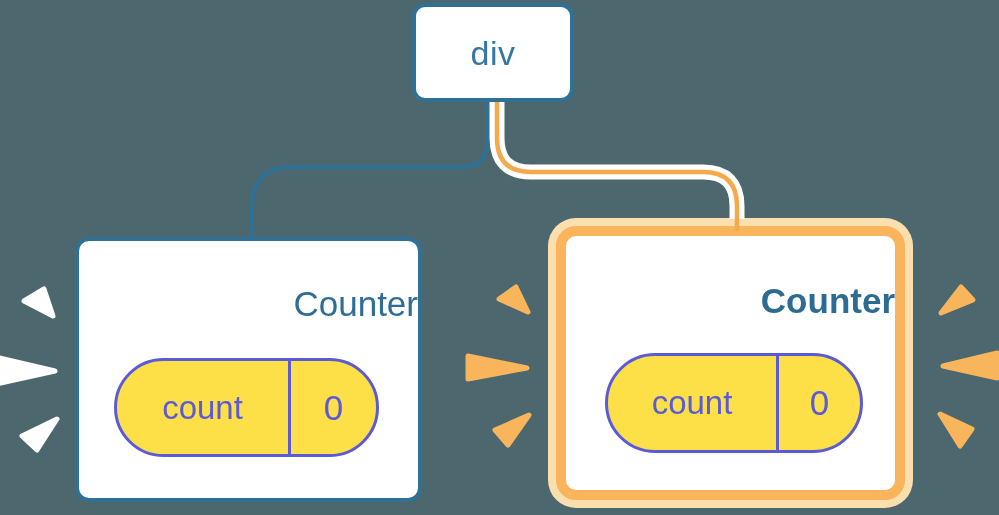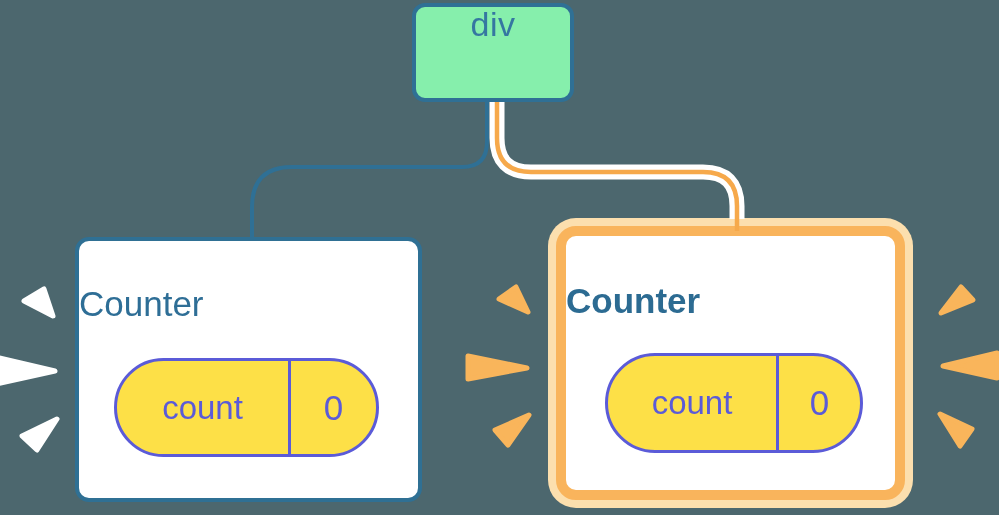--- a/index.html
+++ b/index.html
@@ -8,43 +8,43 @@
     background:#4C676E;
     font-family:"Liberation Sans", sans-serif;
     overflow:hidden;
   }
   .stage{position:relative;width:999px;height:515px;background:#4C676E;overflow:hidden;}
   svg.layer{position:absolute;left:0;top:0;width:999px;height:515px;pointer-events:none;}
 
   
   .root-node{
     position:absolute;left:412px;top:3px;width:154px;height:91px;
-    background:#86efac;border:4px solid #2F7095;border-radius:13px;
-    display:flex;justify-content:center;
+    background:#ffffff;border:4px solid #2F7095;border-radius:13px;
+    display:flex;align-items:center;justify-content:center;
     z-index:3;
   }
   .root-node .label{
     color:#3577A1;font-size:34px;line-height:34px;letter-spacing:0.5px;
   }
 
   
   .card-left{
     position:absolute;left:75px;top:237px;width:339px;height:257px;
     background:#ffffff;border:4px solid #2F7094;border-radius:14px;
     z-index:1;
   }
   
   .card-right{
     position:absolute;left:556px;top:226px;width:329px;height:254px;
     background:#ffffff;border:10px solid #F9B45C;border-radius:20px;
     box-shadow:0 0 0 8px #FCDFAE;
     z-index:1;
   }
   .card-title{
-    position:absolute;left:0;width:100%;text-align:left;
+    position:absolute;left:0;width:100%;text-align:right;
     color:#2E6E96;font-size:35px;line-height:38px;
   }
   .card-left .card-title{top:44px;font-weight:500;}
   .card-right .card-title{top:46px;font-weight:700;color:#2C6B92;}
 
   
   .pill{
     position:absolute;display:flex;
     background:#fde047;border:3px solid #5B5BD8;border-radius:60px;
     overflow:hidden;color:#5B5BD8;

